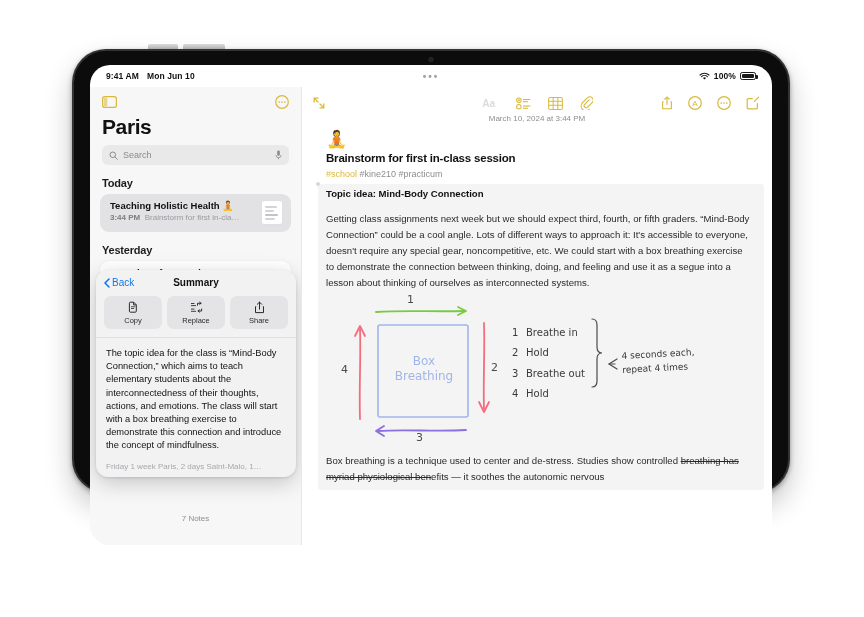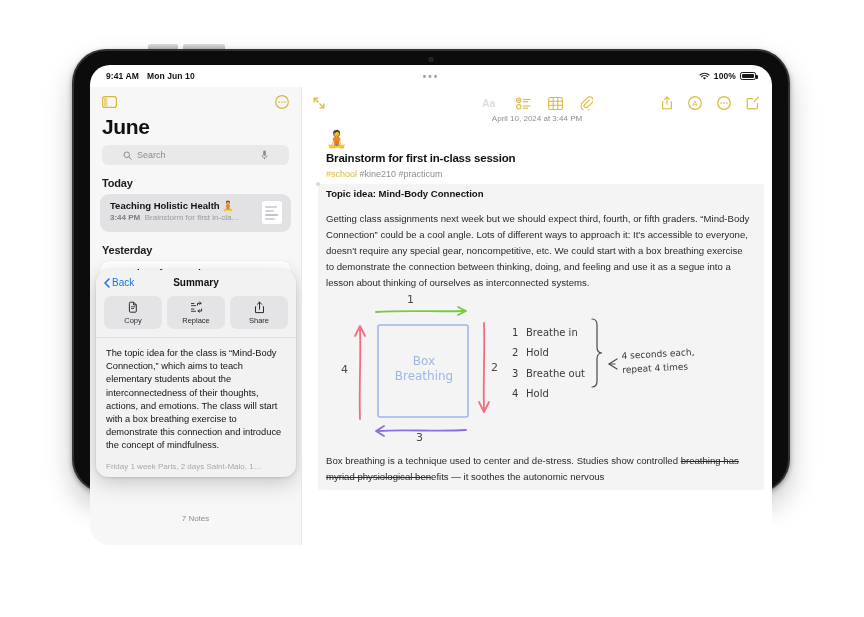--- a/index.html
+++ b/index.html
@@ -67,21 +67,21 @@
     width:212px; flex:0 0 212px; background:#f7f7f7; position:relative;
     border-right:1px solid #e7e7e7; overflow:hidden;
   }
   #sb-toolbar { display:flex; align-items:center; justify-content:space-between; padding:8px 12px 2px 12px; }
   .icon-btn { background:none; border:none; cursor:pointer; display:inline-flex; align-items:center; justify-content:center; padding:0; }
 
   #notes-title { font-size:21px; font-weight:bold; color:#111; padding:4px 12px 6px 12px; letter-spacing:-.4px; }
 
   #searchbar {
     margin:0 12px; height:20px; background:#e9e9ea; border-radius:6px;
-    display:flex; align-items:center; gap:5px; padding:0 21px;
+    display:flex; align-items:center; gap:5px; padding:0 7px;
   }
   #searchbar .ph { font-size:9px; color:#8b8b8f; flex:1; }
 
   .sec-hdr { font-size:11px; font-weight:bold; color:#1c1c1e; padding:12px 12px 5px 12px; letter-spacing:-.2px; }
 
   .note-card {
     margin:0 10px; border-radius:9px; background:#fff;
     padding:6px 8px 7px 10px; display:flex; align-items:flex-start; gap:6px;
     box-shadow:0 .5px 1.5px rgba(0,0,0,.10);
   }
@@ -214,21 +214,21 @@
             <button class="icon-btn">
               <svg width="14" height="14" viewBox="0 0 14 14">
                 <circle cx="7" cy="7" r="6.3" fill="none" stroke="#d9b93c" stroke-width="1.2"></circle>
                 <circle cx="4.2" cy="7" r=".85" fill="#d9b93c"></circle>
                   <circle cx="7" cy="7" r=".85" fill="#d9b93c"></circle>
                   <circle cx="9.8" cy="7" r=".85" fill="#d9b93c"></circle>
               </svg>
             </button>
           </div>
 
-          <div id="notes-title">June</div>
+          <div id="notes-title">Paris</div>
 
           <div id="searchbar">
             <svg width="9" height="9" viewBox="0 0 10 10">
               <circle cx="4.2" cy="4.2" r="3.1" fill="none" stroke="#8b8b8f" stroke-width="1.1"></circle>
               <line x1="6.5" y1="6.5" x2="9.2" y2="9.2" stroke="#8b8b8f" stroke-width="1.1" stroke-linecap="round"></line>
             </svg>
             <span class="ph">Search</span>
             <svg width="7" height="10" viewBox="0 0 8 12">
               <rect x="2.4" y=".6" width="3.2" height="6.4" rx="1.6" fill="#8b8b8f"></rect>
               <path d="M1 6.2a3 3 0 0 0 6 0" fill="none" stroke="#8b8b8f" stroke-width="1"></path>
@@ -376,21 +376,21 @@
               </button>
               <button class="icon-btn">
                 <svg width="14" height="14" viewBox="0 0 14 14">
                   <path d="M11.4 7.6v4.2a1 1 0 0 1-1 1H2.2a1 1 0 0 1-1-1V3.6a1 1 0 0 1 1-1h4.2" fill="none" stroke="#d9b93c" stroke-width="1.2" stroke-linecap="round"></path>
                   <path d="M8.4 5.4 12.6 1.2" fill="none" stroke="#d9b93c" stroke-width="1.2" stroke-linecap="round"></path>
                 </svg>
               </button>
             </div>
           </div>
 
-          <div id="ed-date">April 10, 2024 at 3:44 PM</div>
+          <div id="ed-date">March 10, 2024 at 3:44 PM</div>
 
           <div id="ed-scroll">
             <div id="ed-title">
               <span>🧘</span>
             </div>
             <div id="ed-sub">Brainstorm for first in-class session</div>
             <div id="ed-tags">
               <span class="t1">#school</span>
               <span>#kine210 #practicum</span>
             </div>

